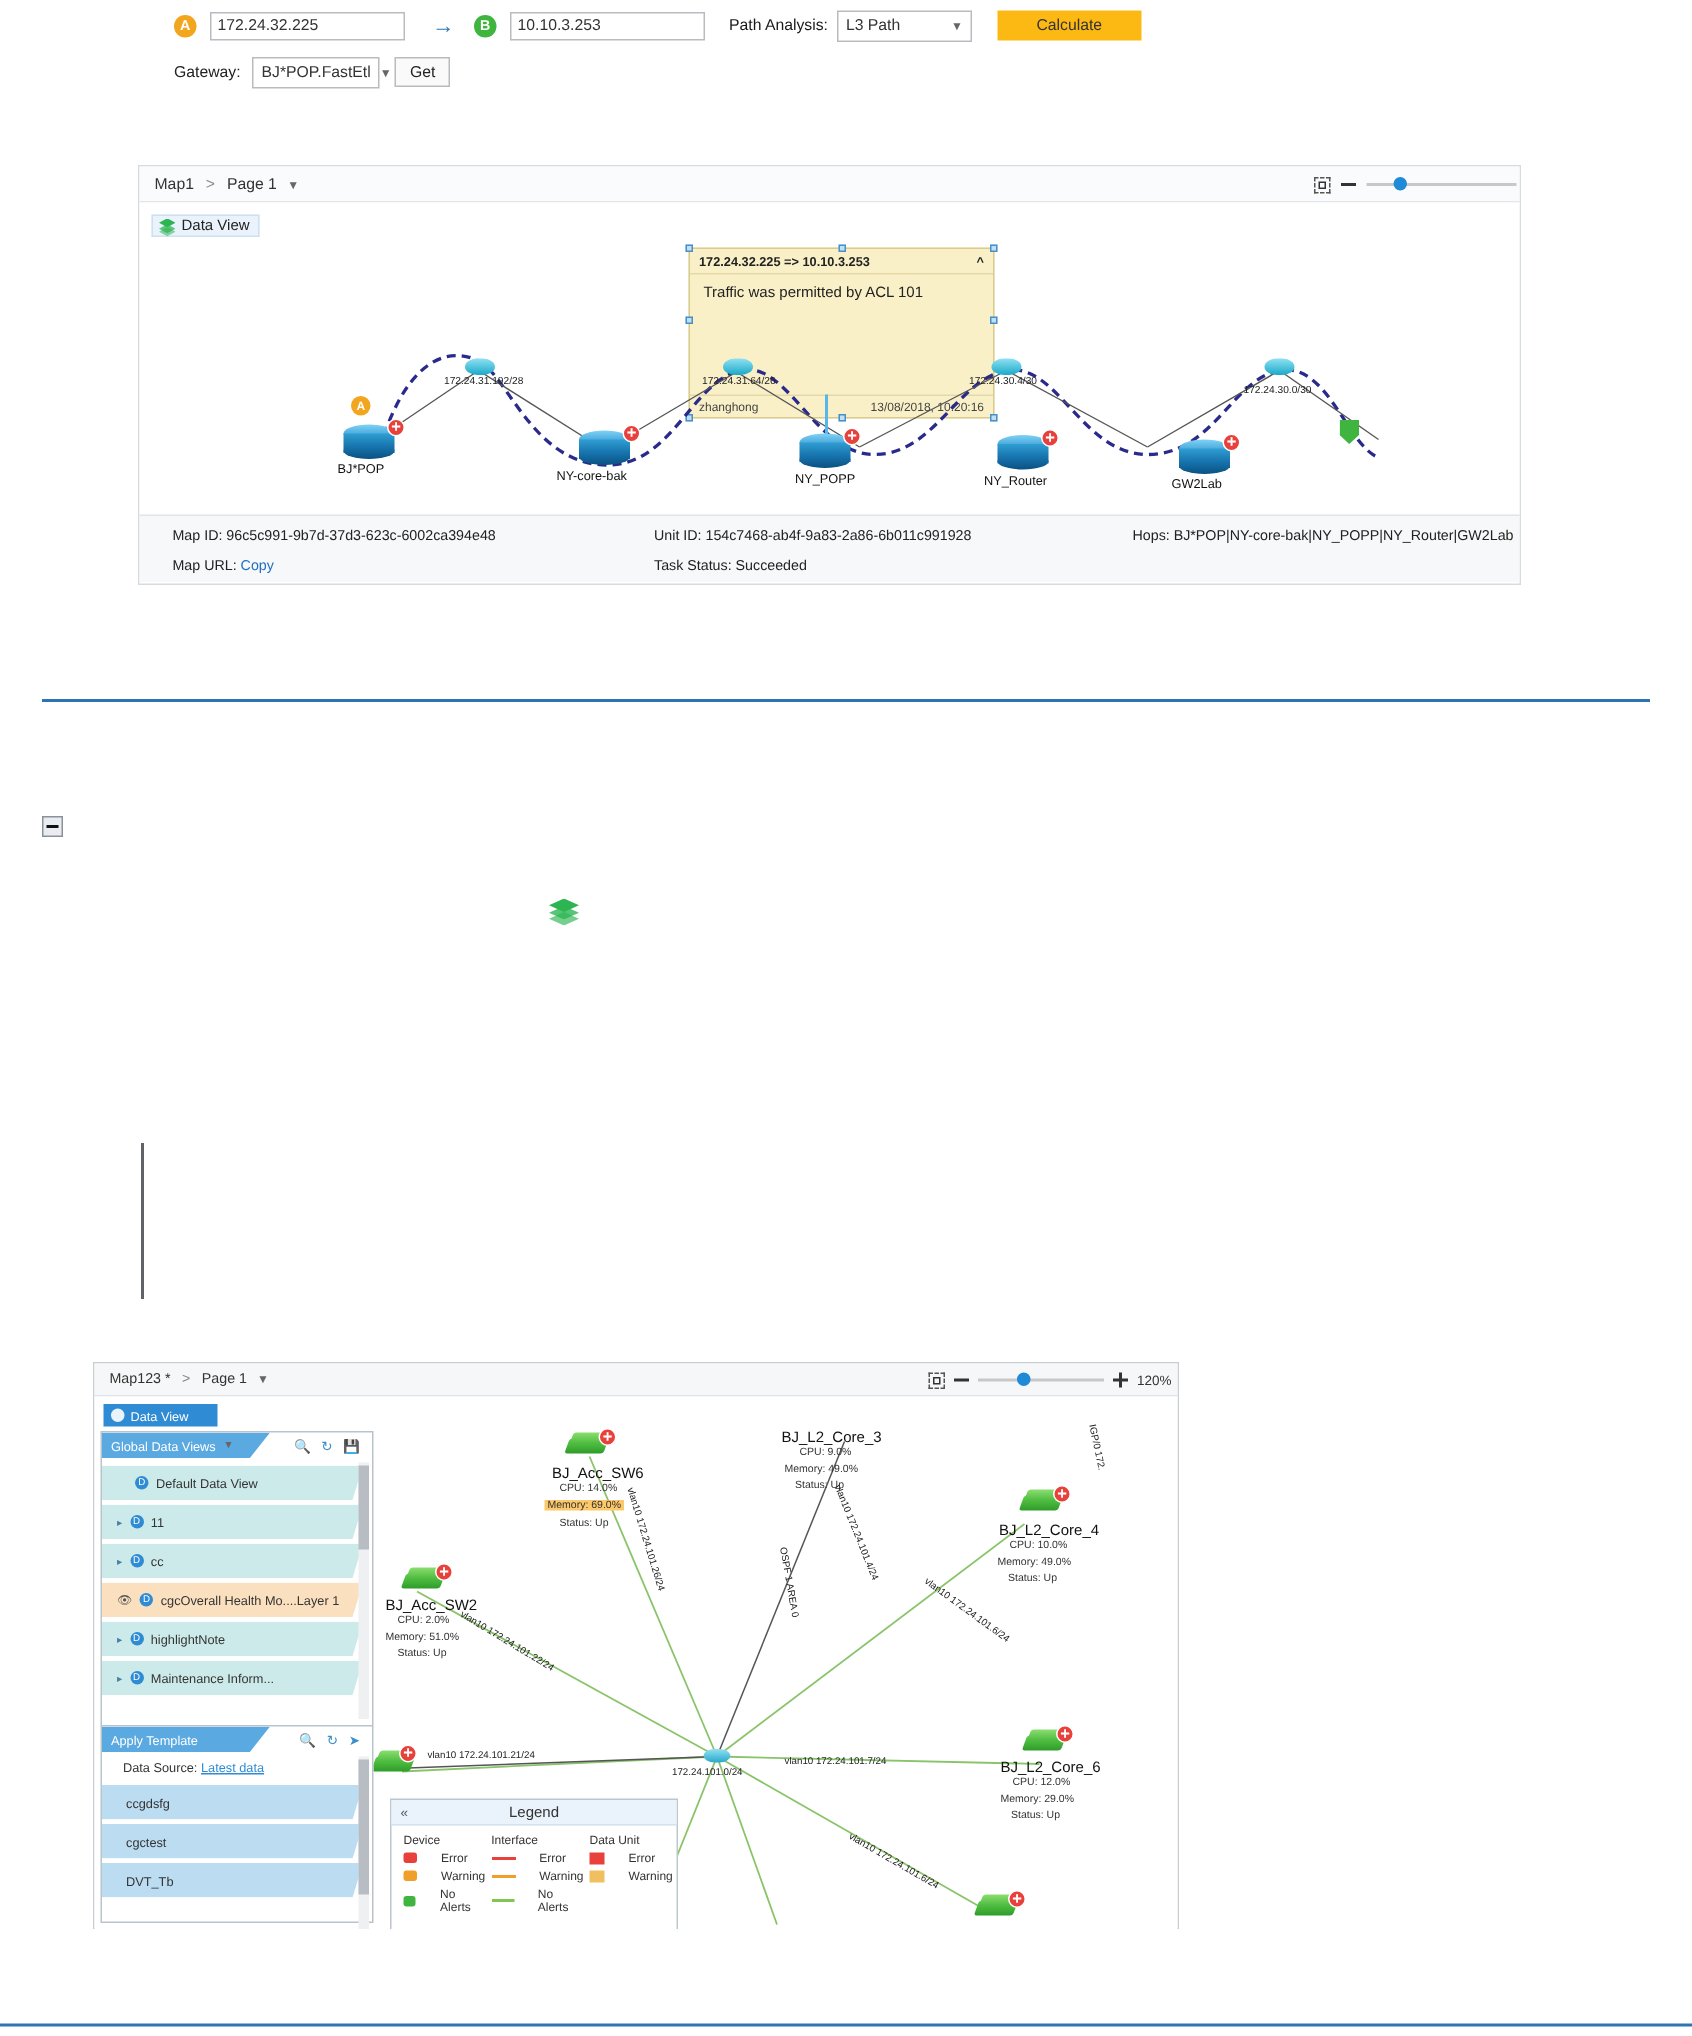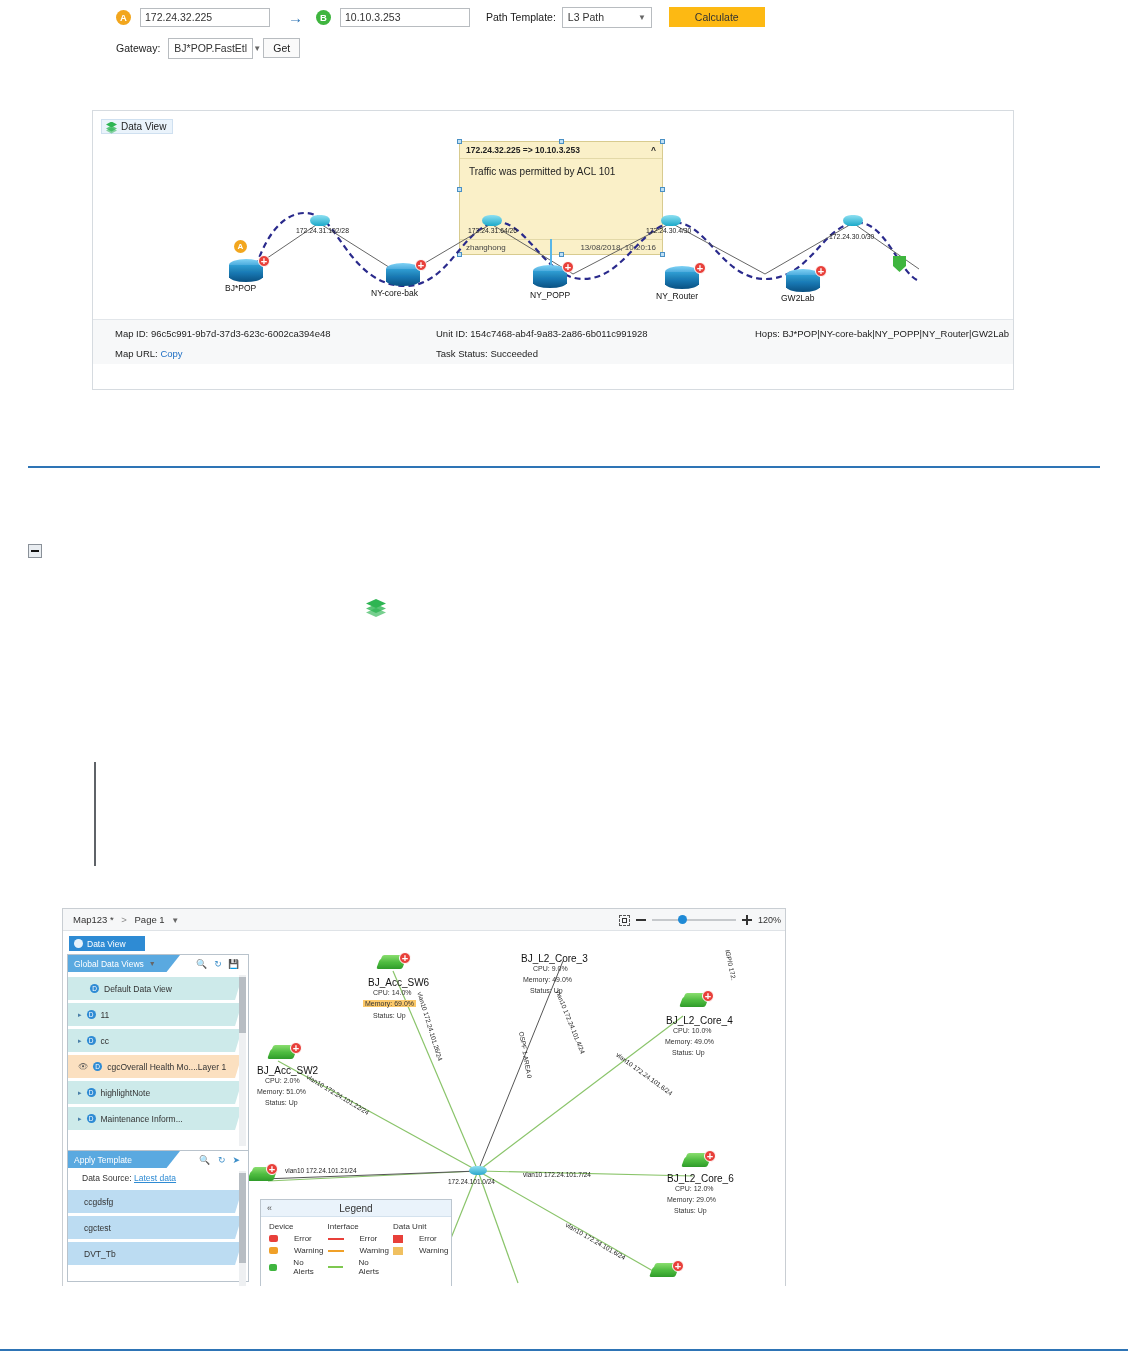--- a/index.html
+++ b/index.html
@@ -257,40 +257,55 @@
 
   <div class="path-panel">
 
 
     <div class="form-row">
       <div class="badge a">A</div>
       <div class="txtbox addr-a">172.24.32.225</div>
       <div class="arrow-ico">→</div>
       <div class="badge b">B</div>
       <div class="txtbox addr-b">10.10.3.253</div>
-      <div class="lbl pa">Path Template:</div>
+      <div class="lbl pa">Path Analysis:</div>
       <div class="selbox path-analysis">
         <span>L3 Path</span>
         <span class="caret">▼</span>
       </div>
       <div class="btn-calc">Calculate</div>
     </div>
 
     <div class="form-row second">
       <div class="gw-label">Gateway:</div>
       <div class="selbox gateway">
         <span>BJ*POP.FastEtl</span>
         <span class="caret">▼</span>
       </div>
       <div class="btn-get">Get</div>
     </div>
   </div>
 
   <div class="map-box">
 
+    <div class="map-head">
+      <div class="crumb">
+        <span>Map1</span>
+        <span class="sep">&gt;</span>
+        <span>Page 1</span>
+        <span class="dd">▼</span>
+      </div>
+      <div class="zoom-ctl">
+        <div class="fit-ico"></div>
+        <div class="minus"></div>
+        <div class="slider">
+            <div class="knob"></div>
+          </div>
+      </div>
+    </div>
 
     <div class="map-canvas">
 
       <div class="dataview-chip">
         <span class="layers-ico">
             <i></i>
             <i></i>
             <i></i>
           </span>
         <span>Data View</span>

